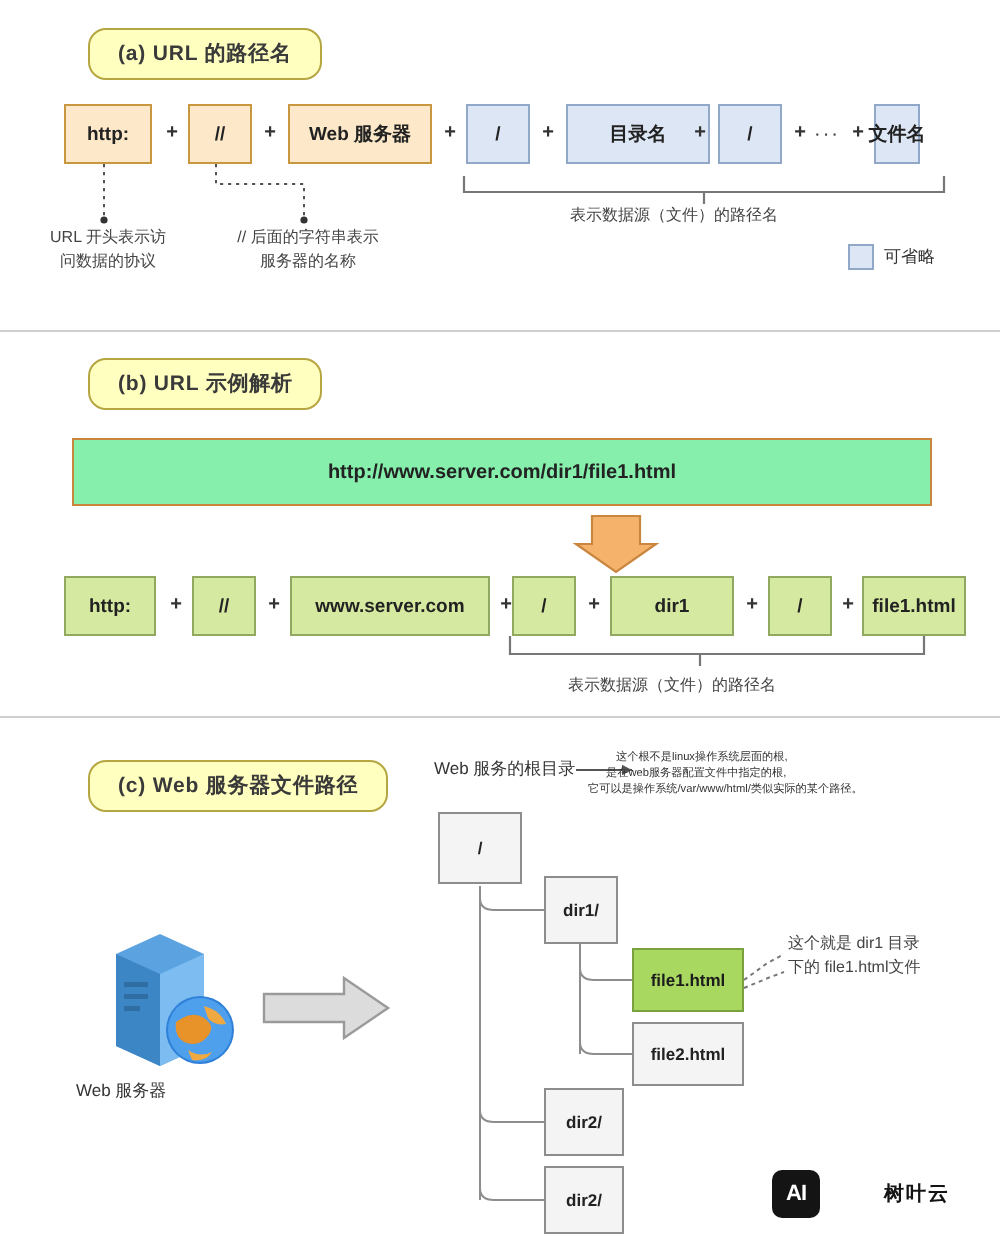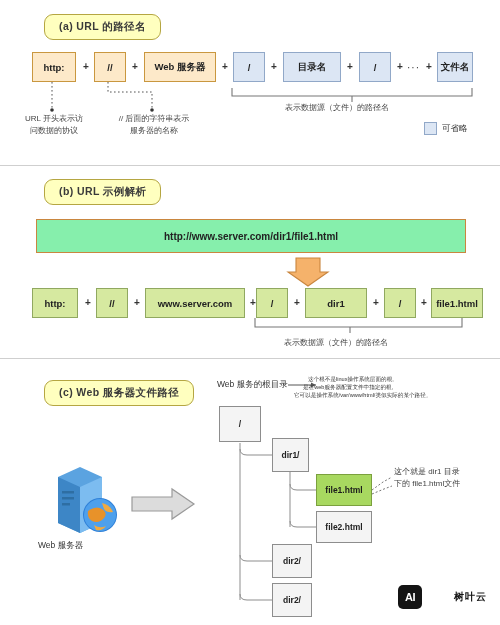--- a/index.html
+++ b/index.html
@@ -140,27 +140,27 @@
 
   <div class="tok orange" style="left:32px;top:52px;width:44px;height:30px;">http:</div>
   <div class="plus" style="left:80px;top:61px;width:12px;">+</div>
   <div class="tok orange" style="left:94px;top:52px;width:32px;height:30px;">//</div>
   <div class="plus" style="left:129px;top:61px;width:12px;">+</div>
   <div class="tok orange" style="left:144px;top:52px;width:72px;height:30px;">Web 服务器</div>
   <div class="plus" style="left:219px;top:61px;width:12px;">+</div>
 
   <div class="tok blue" style="left:233px;top:52px;width:32px;height:30px;">/</div>
   <div class="plus" style="left:268px;top:61px;width:12px;">+</div>
-  <div class="tok blue" style="left:283px;top:52px;width:58px;height:30px;">目录名</div>
+  <div class="tok blue" style="left:283px;top:52px;width:72px;height:30px;">目录名</div>
   <div class="plus" style="left:344px;top:61px;width:12px;">+</div>
   <div class="tok blue" style="left:359px;top:52px;width:32px;height:30px;">/</div>
   <div class="plus" style="left:394px;top:61px;width:12px;">+</div>
   <div class="dots" style="left:407px;top:62px;">···</div>
   <div class="plus" style="left:423px;top:61px;width:12px;">+</div>
-  <div class="tok blue" style="left:437px;top:52px;width:36px;height:30px;">文件名</div>
+  <div class="tok blue" style="left:437px;top:52px;width:23px;height:30px;">文件名</div>
 
   <div class="note" style="left:14px;top:113px;width:80px;">URL 开头表示访
 问数据的协议</div>
   <div class="note" style="left:104px;top:113px;width:100px;">// 后面的字符串表示
 服务器的名称</div>
 
   <div class="pathcap" style="left:285px;top:102px;">表示数据源（文件）的路径名</div>
 
   <div class="legend-sw" style="left:424px;top:122px;"></div>
   <div class="legend-tx" style="left:442px;top:123px;">可省略</div>
@@ -211,18 +211,18 @@
   <div class="tnode" style="left:219px;top:406px;width:42px;height:36px;">/</div>
   <div class="tnode" style="left:272px;top:438px;width:37px;height:34px;">dir1/</div>
   <div class="tnode hl" style="left:316px;top:474px;width:56px;height:32px;">file1.html</div>
   <div class="tnode" style="left:316px;top:511px;width:56px;height:32px;">file2.html</div>
   <div class="tnode" style="left:272px;top:544px;width:40px;height:34px;">dir2/</div>
   <div class="tnode" style="left:272px;top:583px;width:40px;height:34px;">dir2/</div>
 
   <div class="note left" style="left:394px;top:466px;width:104px;">这个就是 dir1 目录
 下的 file1.html文件</div>
 
-  <div class="wm" style="left:398px;top:585px;gap:32px;">
+  <div class="wm" style="left:386px;top:585px;gap:32px;">
     <div class="wm-badge">AI</div>
     <div class="wm-text">树叶云</div>
   </div>
 
 </div>
 
 </body></html>

